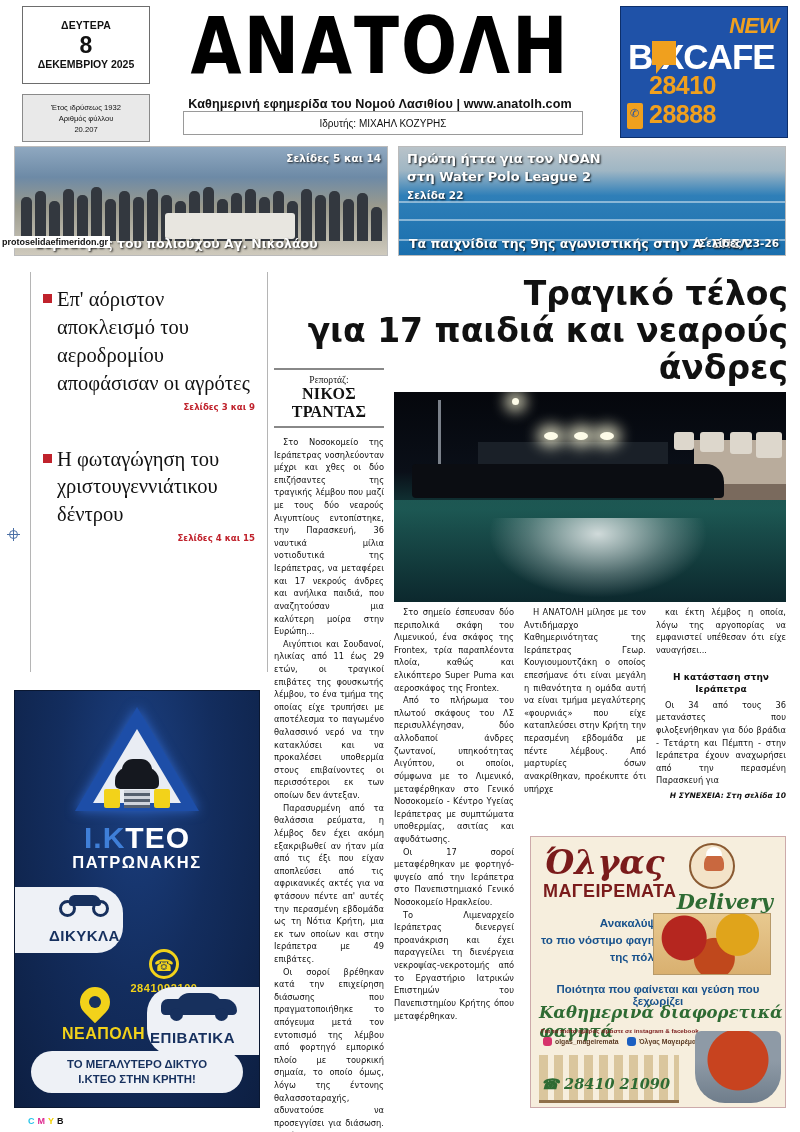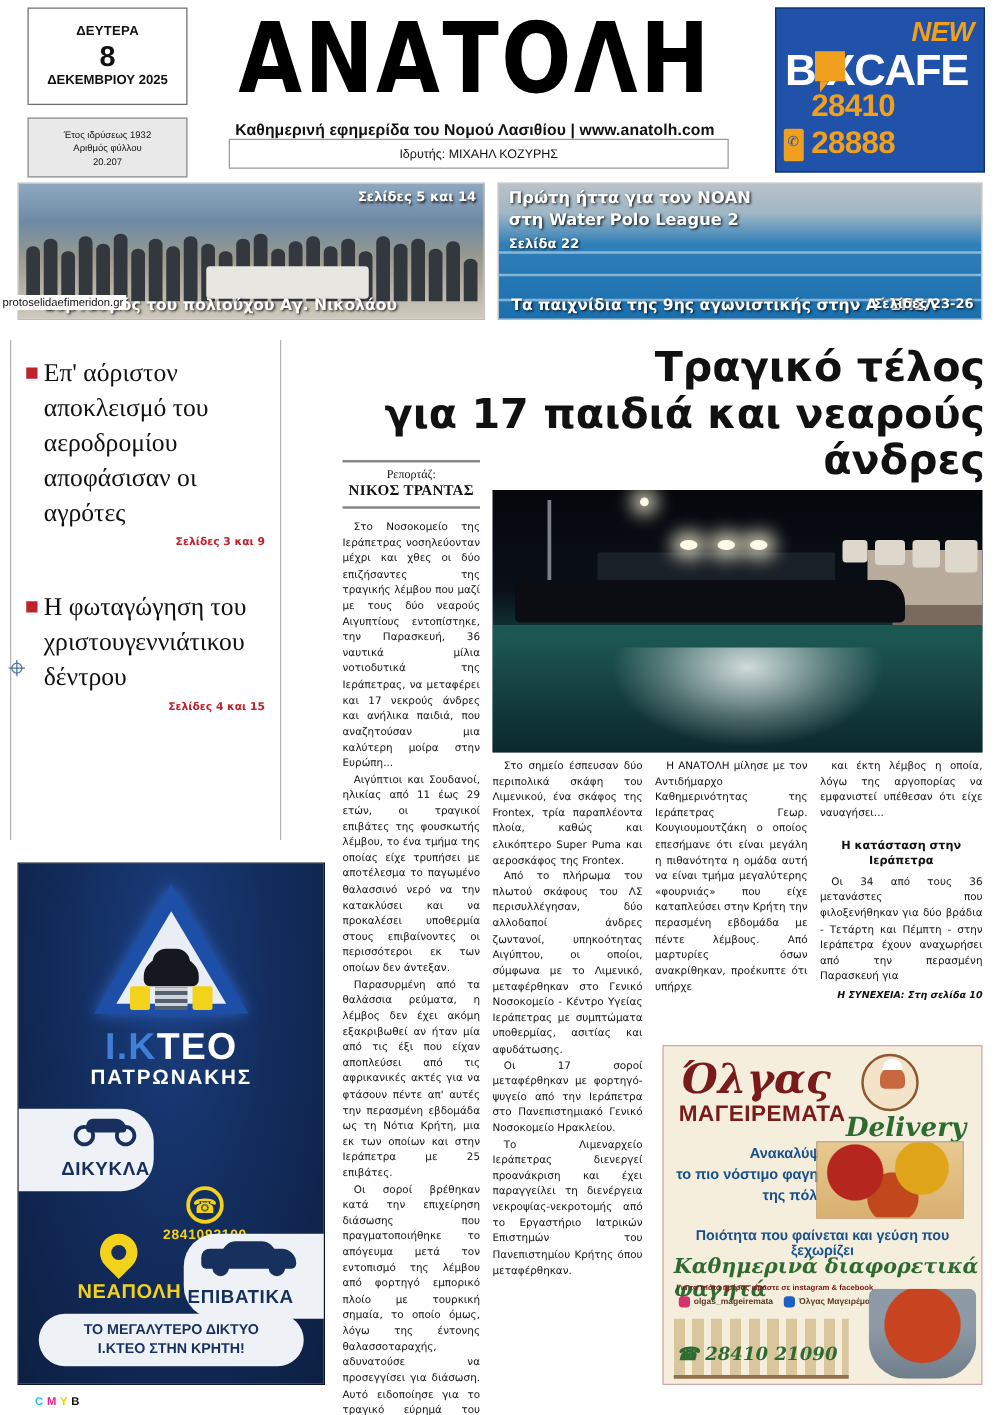--- a/index.html
+++ b/index.html
@@ -72,31 +72,31 @@
   .bn-tag {
     position:absolute; font-family:"DejaVu Sans",sans-serif; font-weight:700;
     color:#fff; font-size:10.5px; text-shadow:1px 1px 2px rgba(0,0,0,.85);
   }
   .bn-cap {
     position:absolute; font-family:"DejaVu Sans",sans-serif; font-weight:700;
     color:#fff; font-size:12.5px; text-shadow:1px 1px 2px rgba(0,0,0,.9);
   }
   .watermark {
     position:absolute; left:0px; top:236px; background:#fff; color:#111;
-    font-size:9px; font-weight:400; padding:1px 2px; z-index:6;
+    font-size:9px; font-weight:700; padding:1px 2px; z-index:6;
     font-family:"Liberation Sans",sans-serif;
   }
   
   .crowd { position:absolute; bottom:14px; left:0; width:100%; height:58px; }
   .crowd i { position:absolute; bottom:0; width:11px; background:#33383f; border-radius:5px 5px 0 0; }
   .table-w { position:absolute; bottom:2px; left:150px; width:130px; height:26px; background:#e8e6e0; border-radius:3px;}
   .pool-lane { position:absolute; left:0; width:100%; height:2px; background:rgba(255,255,255,.45);}
 
   
-  .left-col { position:absolute; left:8px; top:272px; width:217px; height:400px;
+  .left-col { position:absolute; left:30px; top:272px; width:238px; height:400px;
      border-left:1px solid #b5b5b5; border-right:1px solid #b5b5b5; }
   .teaser { position:relative; padding:14px 10px 0 26px; }
   .teaser .bullet { position:absolute; left:12px; top:22px; width:9px; height:9px; background:#c0222c; }
   .teaser h3 {
     font-family:"Liberation Serif", serif; font-weight:400;
     font-size:20.5px; line-height:1.36; color:#111;
   }
   .teaser .pages {
     text-align:right; color:#c0222c; font-size:8.6px; font-weight:700;
     font-family:"DejaVu Sans",sans-serif; margin-top:4px; padding-right:2px;
@@ -172,21 +172,21 @@
   }
   .headline .l1 { font-size:33px; line-height:1.12; }
   .headline .l2 { font-size:33px; line-height:1.12; }
 
   
   .art { position:absolute; top:368px; }
   .col { position:absolute; width:110px; }
   .byline { text-align:center; border-top:2px solid #888; border-bottom:2px solid #888;
      padding:4px 0 5px; margin-bottom:8px; }
   .byline .r1 { font-family:"Liberation Serif",serif; font-size:9.6px; color:#111; }
-  .byline .r2 { font-family:"Liberation Serif",serif; font-size:12px; font-weight:700; color:#111; letter-spacing:.3px; }
+  .byline .r2 { font-family:"Liberation Serif",serif; font-size:16px; font-weight:700; color:#111; letter-spacing:.3px; }
   .body-p {
     font-family:"DejaVu Sans", sans-serif;
     font-size:8.3px; line-height:1.52; color:#111;
     text-align:justify; text-indent:9px; hyphens:auto;
   }
   .sub-h { font-family:"DejaVu Sans",sans-serif; font-size:9px; font-weight:700;
      color:#111; text-align:center; margin:16px 0 3px; line-height:1.3; }
   .cont { font-family:"DejaVu Sans",sans-serif; font-size:7.6px; font-weight:700;
      font-style:italic; text-align:right; margin-top:4px; color:#111; }
 
@@ -368,21 +368,21 @@
 
   <div class="art">
 
     <div class="col" style="left:274px; top:0; width:110px;">
       <div class="byline">
         <div class="r1">Ρεπορτάζ:</div>
         <div class="r2">ΝΙΚΟΣ ΤΡΑΝΤΑΣ</div>
       </div>
       <p class="body-p">Στο Νοσοκομείο της Ιεράπετρας νοσηλεύονταν μέχρι και χθες οι δύο επιζήσαντες της τραγικής λέμβου που μαζί με τους δύο νεαρούς Αιγυπτίους εντοπίστηκε, την Παρασκευή, 36 ναυτικά μίλια νοτιοδυτικά της Ιεράπετρας, να μεταφέρει και 17 νεκρούς άνδρες και ανήλικα παιδιά, που αναζητούσαν μια καλύτερη μοίρα στην Ευρώπη...</p>
       <p class="body-p">Αιγύπτιοι και Σουδανοί, ηλικίας από 11 έως 29 ετών, οι τραγικοί επιβάτες της φουσκωτής λέμβου, το ένα τμήμα της οποίας είχε τρυπήσει με αποτέλεσμα το παγωμένο θαλασσινό νερό να την κατακλύσει και να προκαλέσει υποθερμία στους επιβαίνοντες οι περισσότεροι εκ των οποίων δεν άντεξαν.</p>
-      <p class="body-p">Παρασυρμένη από τα θαλάσσια ρεύματα, η λέμβος δεν έχει ακόμη εξακριβωθεί αν ήταν μία από τις έξι που είχαν αποπλεύσει από τις αφρικανικές ακτές για να φτάσουν πέντε απ' αυτές την περασμένη εβδομάδα ως τη Νότια Κρήτη, μια εκ των οποίων και στην Ιεράπετρα με 25 επιβάτες.</p>
+      <p class="body-p">Παρασυρμένη από τα θαλάσσια ρεύματα, η λέμβος δεν έχει ακόμη εξακριβωθεί αν ήταν μία από τις έξι που είχαν αποπλεύσει από τις αφρικανικές ακτές για να φτάσουν πέντε απ' αυτές την περασμένη εβδομάδα ως τη Νότια Κρήτη, μια εκ των οποίων και στην Ιεράπετρα με 49 επιβάτες.</p>
       <p class="body-p">Οι σοροί βρέθηκαν κατά την επιχείρηση διάσωσης που πραγματοποιήθηκε το απόγευμα μετά τον εντοπισμό της λέμβου από φορτηγό εμπορικό πλοίο με τουρκική σημαία, το οποίο όμως, λόγω της έντονης θαλασσοταραχής, αδυνατούσε να προσεγγίσει για διάσωση. Αυτό ειδοποίησε για το τραγικό εύρημά του ανοιχτά στο πέλαγος.</p>
     </div>
 
     <div class="col" style="left:394px; top:238px; width:120px;">
       <p class="body-p">Στο σημείο έσπευσαν δύο περιπολικά σκάφη του Λιμενικού, ένα σκάφος της Frontex, τρία παραπλέοντα πλοία, καθώς και ελικόπτερο Super Puma και αεροσκάφος της Frontex.</p>
       <p class="body-p">Από το πλήρωμα του πλωτού σκάφους του ΛΣ περισυλλέγησαν, δύο αλλοδαποί άνδρες ζωντανοί, υπηκοότητας Αιγύπτου, οι οποίοι, σύμφωνα με το Λιμενικό, μεταφέρθηκαν στο Γενικό Νοσοκομείο - Κέντρο Υγείας Ιεράπετρας με συμπτώματα υποθερμίας, ασιτίας και αφυδάτωσης.</p>
       <p class="body-p">Οι 17 σοροί μεταφέρθηκαν με φορτηγό-ψυγείο από την Ιεράπετρα στο Πανεπιστημιακό Γενικό Νοσοκομείο Ηρακλείου.</p>
       <p class="body-p">Το Λιμεναρχείο Ιεράπετρας διενεργεί προανάκριση και έχει παραγγείλει τη διενέργεια νεκροψίας-νεκροτομής από το Εργαστήριο Ιατρικών Επιστημών του Πανεπιστημίου Κρήτης όπου μεταφέρθηκαν.</p>
     </div>
 

